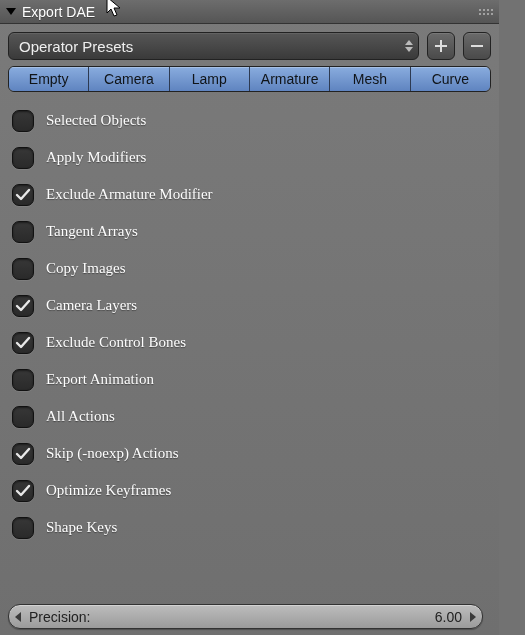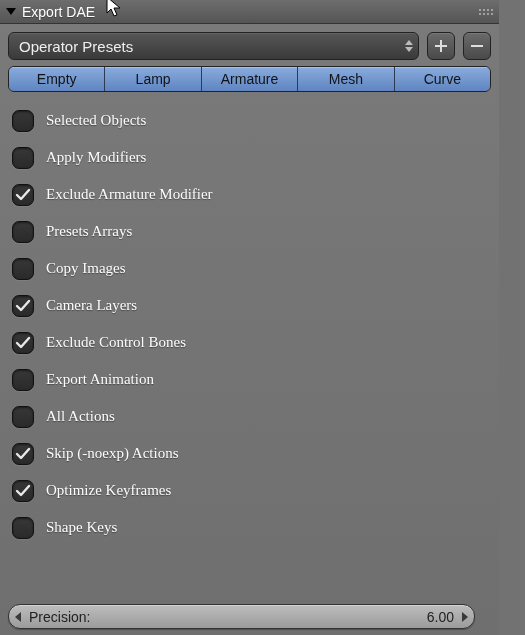--- a/index.html
+++ b/index.html
@@ -174,21 +174,21 @@
   .opt-label {
     color: #fefefe;
     font-size: 15px;
     text-shadow: 0 1px 1px rgba(0,0,0,0.4);
     font-family: Liberation Serif, serif;
   }
 
   .numeric-row {
     position: absolute;
     left: 8px;
-    right: 24px;
+    right: 16px;
     bottom: 6px;
   }
   .numeric {
     height: 25px;
     background: linear-gradient(to bottom, #bdbdbd, #9b9b9b);
     border: 1px solid #333;
     border-radius: 12px;
     display: flex;
     align-items: center;
     padding: 0 6px;
@@ -265,20 +265,23 @@
         </svg>
       </div>
     </div>
 
     <div class="type-row" id="type-row">
 
     <div class="type-btn">
           <span>Empty</span>
         </div>
         <div class="type-btn">
+          <span>Camera</span>
+        </div>
+        <div class="type-btn">
           <span>Lamp</span>
         </div>
         <div class="type-btn">
           <span>Armature</span>
         </div>
         <div class="type-btn">
           <span>Mesh</span>
         </div>
         <div class="type-btn">
           <span>Curve</span>
@@ -298,21 +301,21 @@
         <div class="opt-row">
           <div class="chk checked">
             <svg width="16" height="16" viewBox="0 0 16 16">
               <path d="M2 8 L6 12 L14 3" fill="none" stroke="#e8e8e8" stroke-width="2.4" stroke-linecap="round" stroke-linejoin="round"></path>
             </svg>
           </div>
           <span class="opt-label">Exclude Armature Modifier</span>
         </div>
         <div class="opt-row">
           <div class="chk"></div>
-          <span class="opt-label">Presets Arrays</span>
+          <span class="opt-label">Tangent Arrays</span>
         </div>
         <div class="opt-row">
           <div class="chk"></div>
           <span class="opt-label">Copy Images</span>
         </div>
         <div class="opt-row">
           <div class="chk checked">
             <svg width="16" height="16" viewBox="0 0 16 16">
               <path d="M2 8 L6 12 L14 3" fill="none" stroke="#e8e8e8" stroke-width="2.4" stroke-linecap="round" stroke-linejoin="round"></path>
             </svg>

